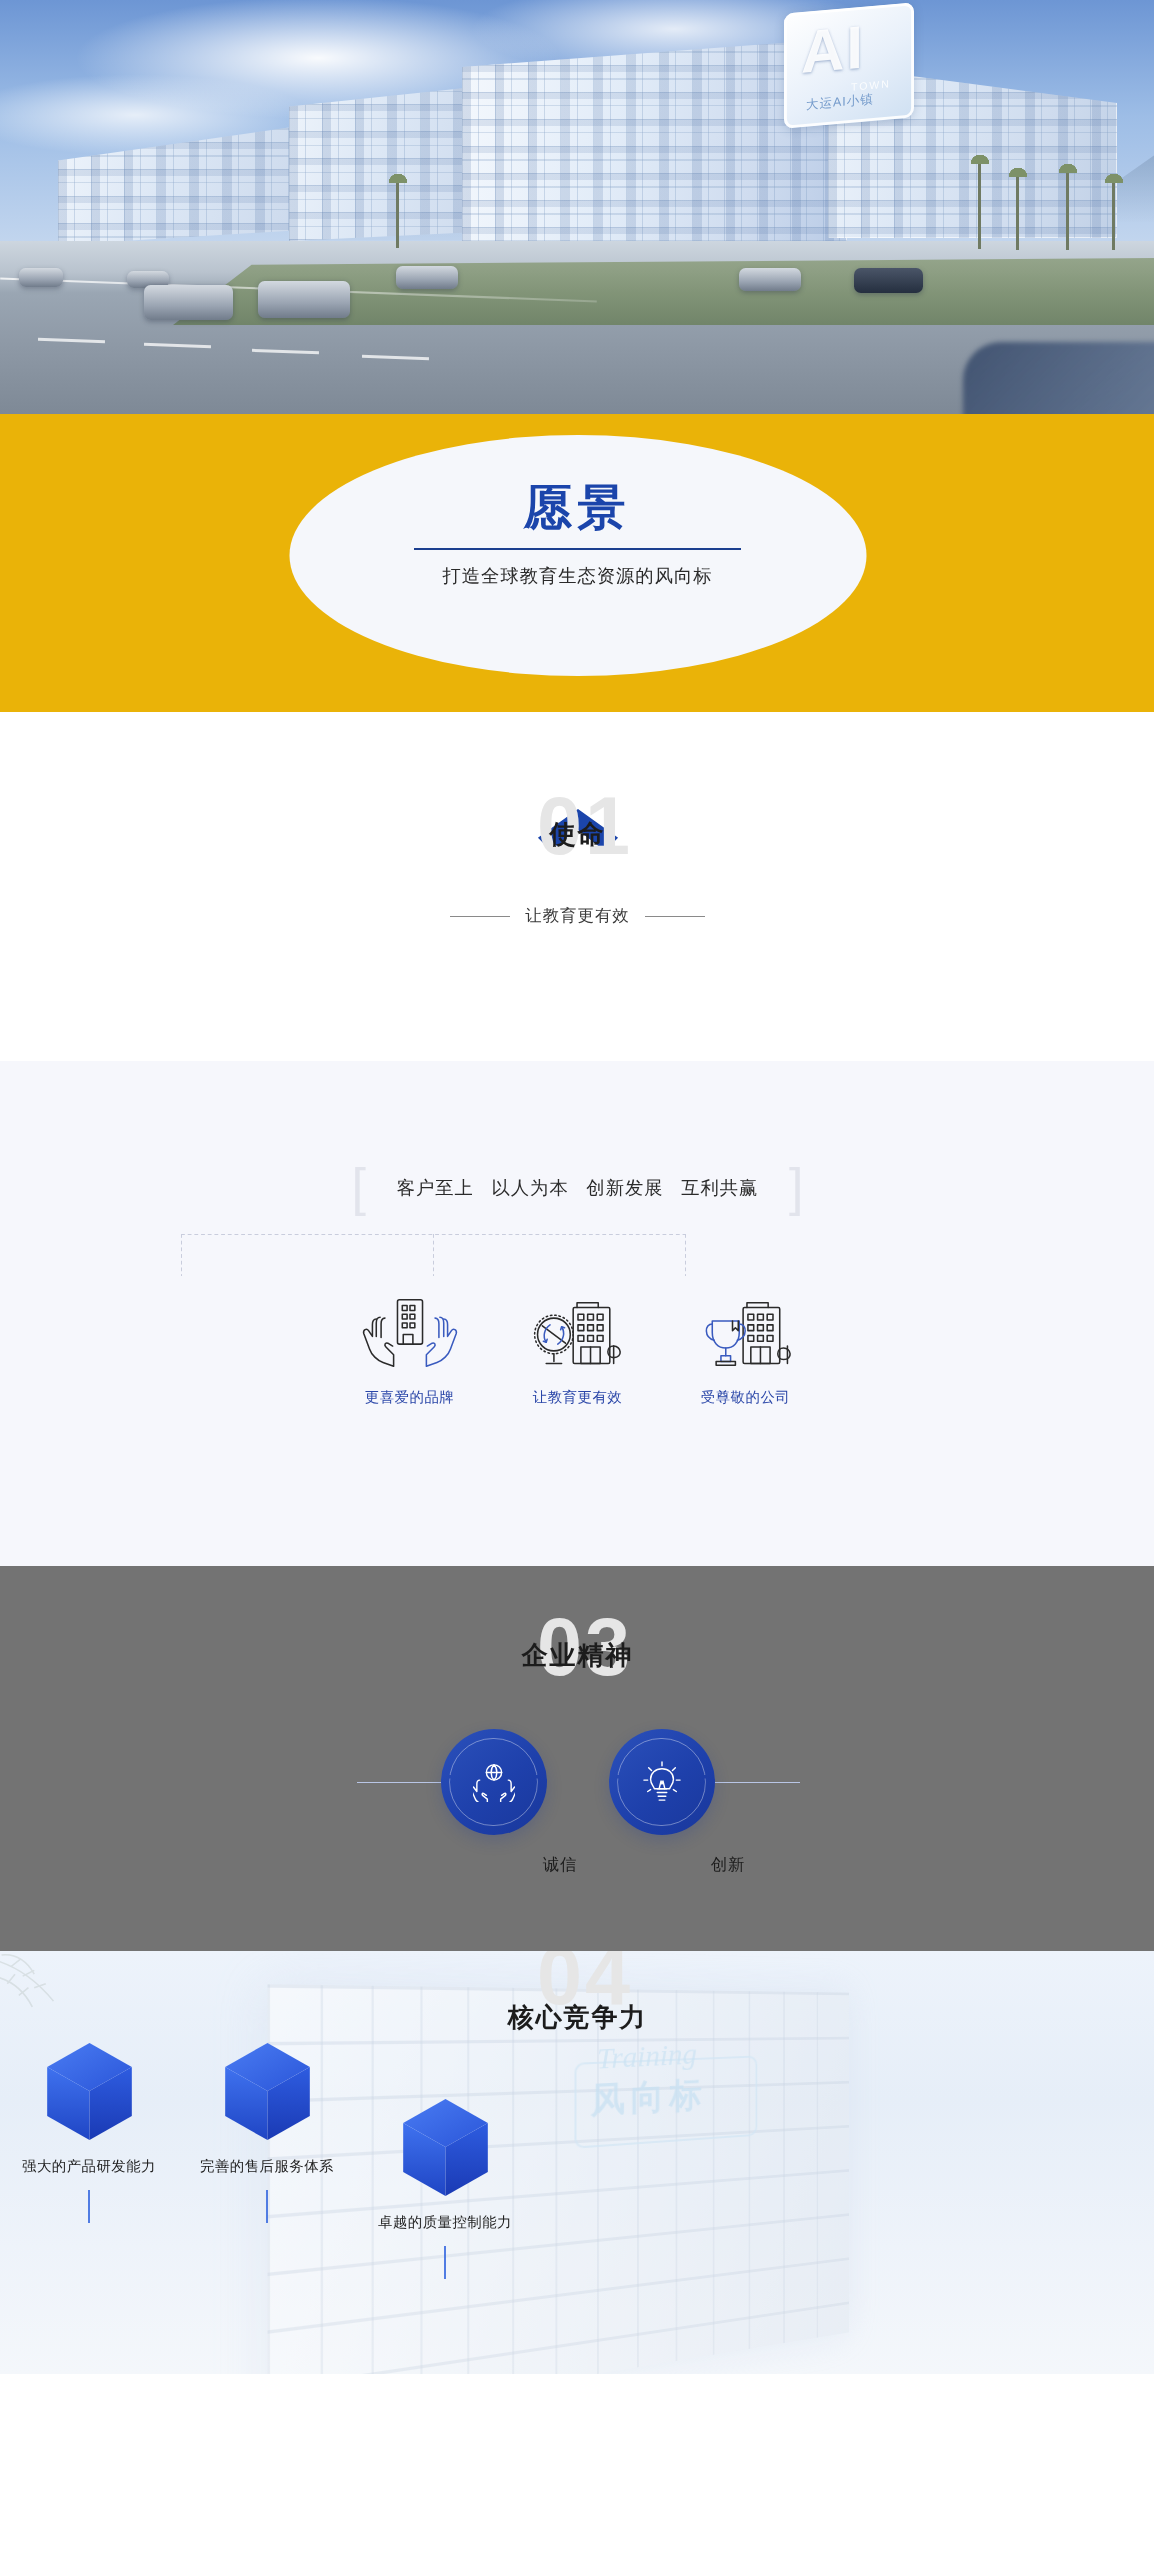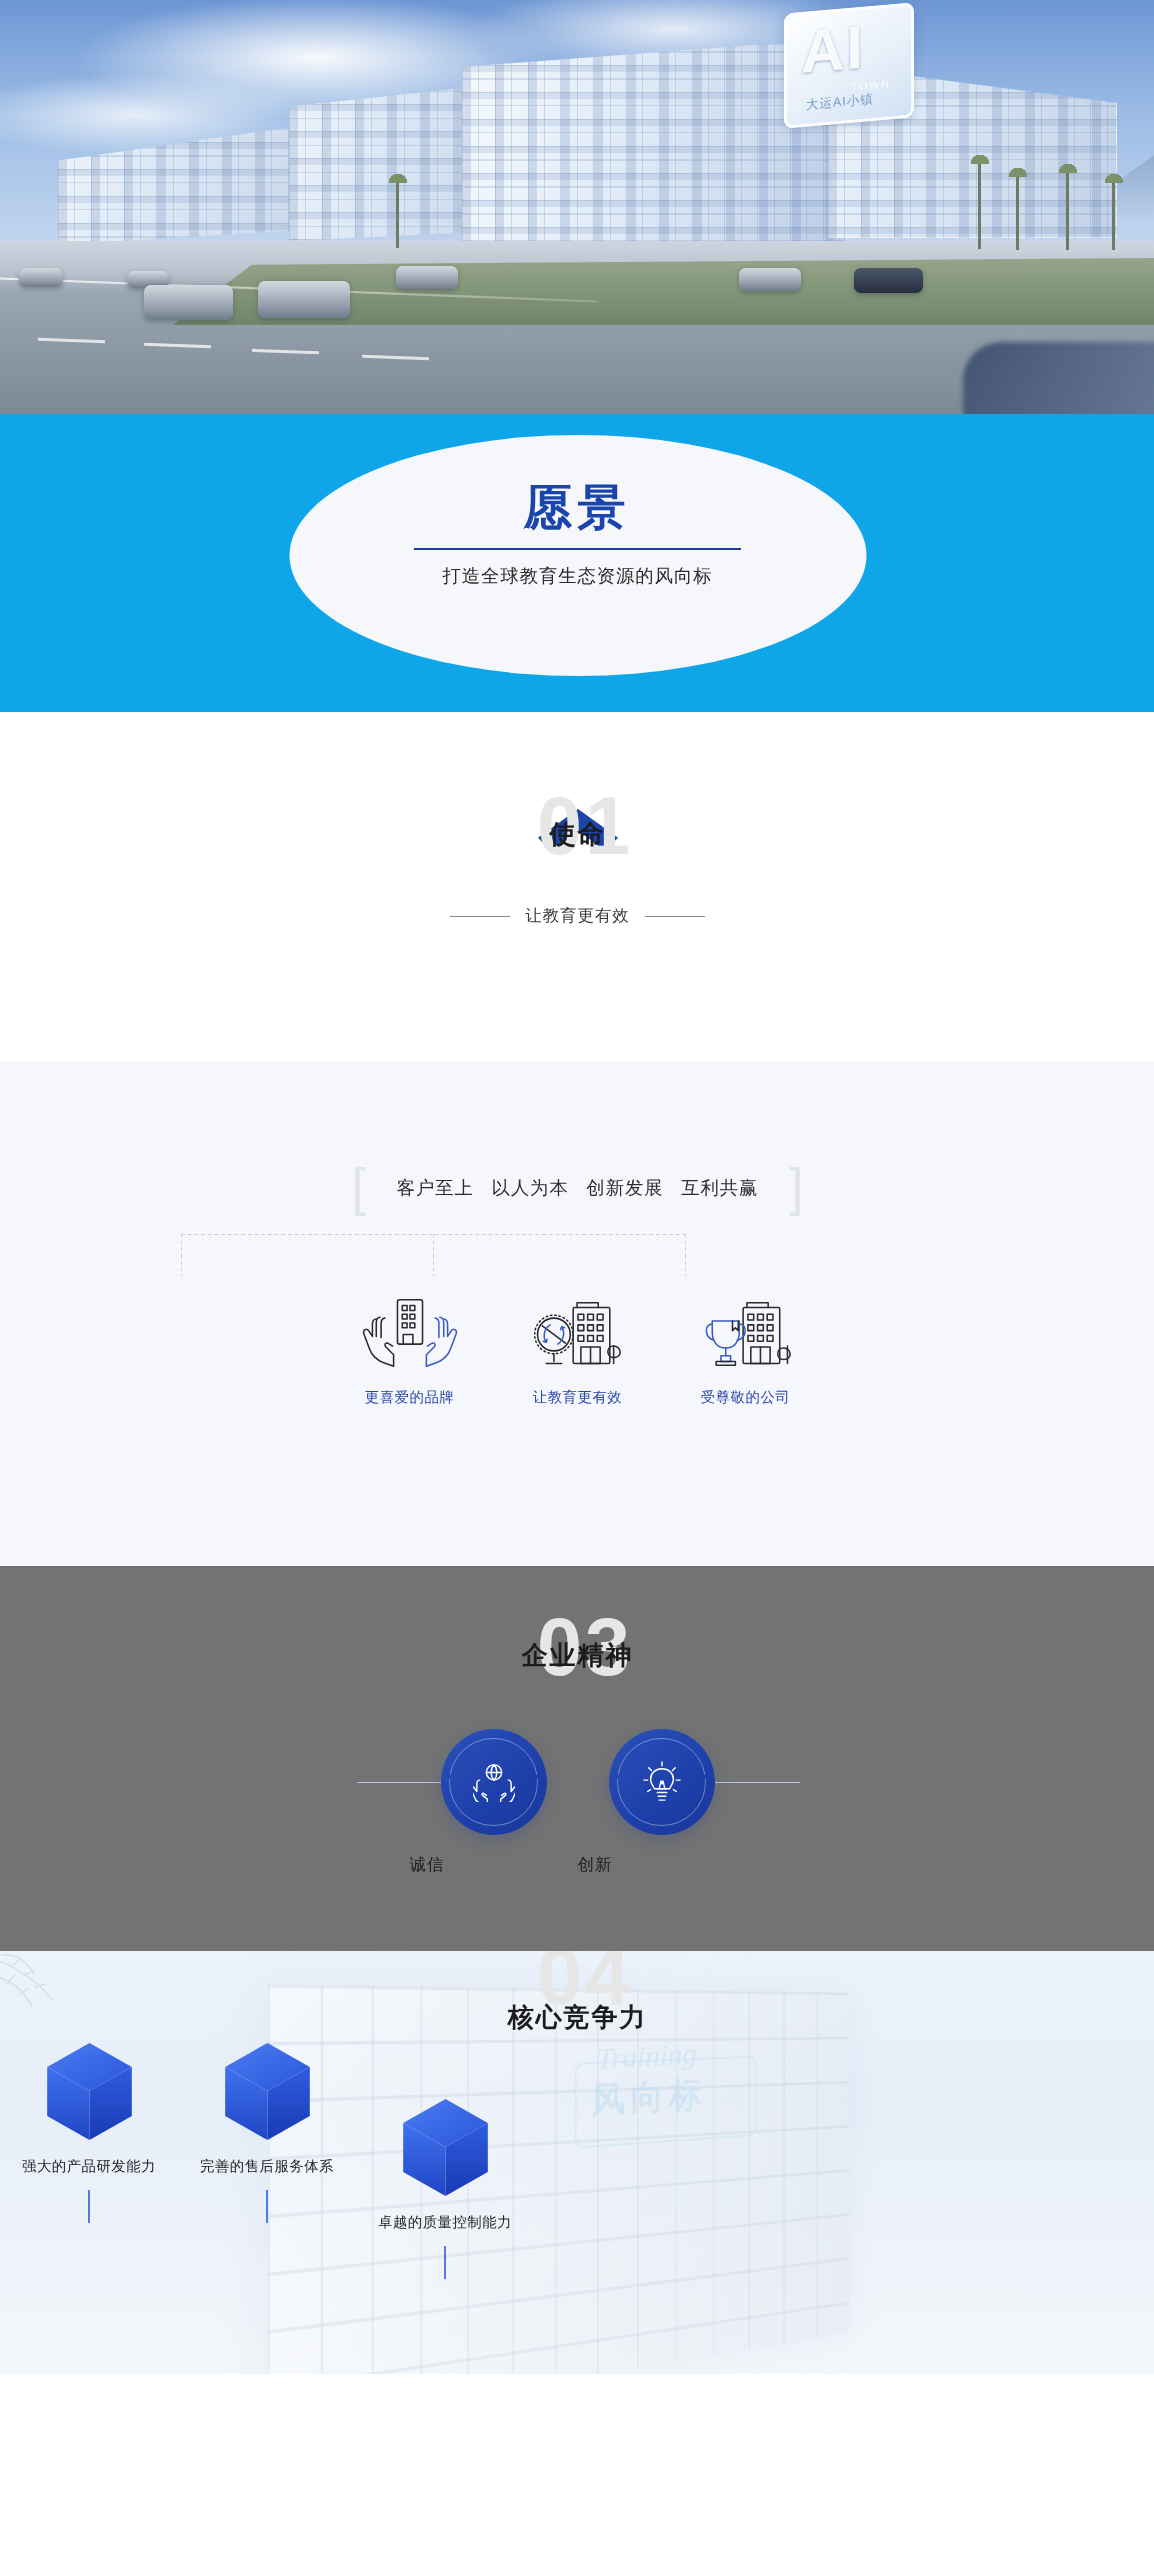--- a/index.html
+++ b/index.html
@@ -125,21 +125,21 @@
     position:absolute; width:2.9px; background:#6f7a62;
   }
   .palm::before {
     content:""; position:absolute; left:-12.5px; top:-11.5px; width:28px; height:15.4px;
     background:radial-gradient(circle at 50% 100%, #7d9168 0%, #7d9168 45%, transparent 46%);
     clip-path:polygon(0% 100%, 12% 30%, 30% 0%, 50% 22%, 70% 0%, 88% 30%, 100% 100%);
   }
 
   
   .vision {
-    position:relative; height:298px; background:#0ea5e9;
+    position:relative; height:298px; background:#eab308;
   }
   .vision-oval {
     position:absolute; left:50%; top:21px; transform:translateX(-50%);
     width:577px; height:241px; border-radius:50%;
     background:#f5f7fb;
   }
   .vision-inner {
     position:absolute; left:0; right:0; top:67px; text-align:center;
   }
   .vision-title {
@@ -205,21 +205,21 @@
   .col3 .ico { height:85px; display:flex; align-items:flex-end; justify-content:center; }
   .col3 .lbl { margin-top:13.5px; font-size:14.4px; color:#2a46a8; letter-spacing:0.5px; }
 
   
   .spirit { position:relative; background:#737373; padding-top:56px; height:385px; }
   .spirit .num-wrap { margin-top:0; }
   .circles {
     position:relative; margin-top:40px;
     display:flex; justify-content:center; align-items:flex-start; gap:0;
   }
-  .circ-cell { width:168px; text-align:left; position:relative; }
+  .circ-cell { width:168px; text-align:right; position:relative; }
   .circ {
     width:106px; height:106px; border-radius:50%; margin:0 auto;
     background:linear-gradient(140deg,#2b51bb 0%, #1e40ab 55%, #19379b 100%);
     box-shadow:0 5.8px 15.4px rgba(30,60,150,.22);
     position:relative; display:flex; align-items:center; justify-content:center;
   }
   .circ::after {
     content:""; position:absolute; left:8.7px; top:8.7px; right:8.7px; bottom:8.7px;
     border-radius:50%; border:1px solid rgba(255,255,255,.38);
     clip-path:polygon(0% 0%, 100% 0%, 100% 42%, 88% 42%, 88% 46%, 100% 46%, 100% 100%, 0% 100%, 0% 46%, 12% 46%, 12% 42%, 0% 42%);

